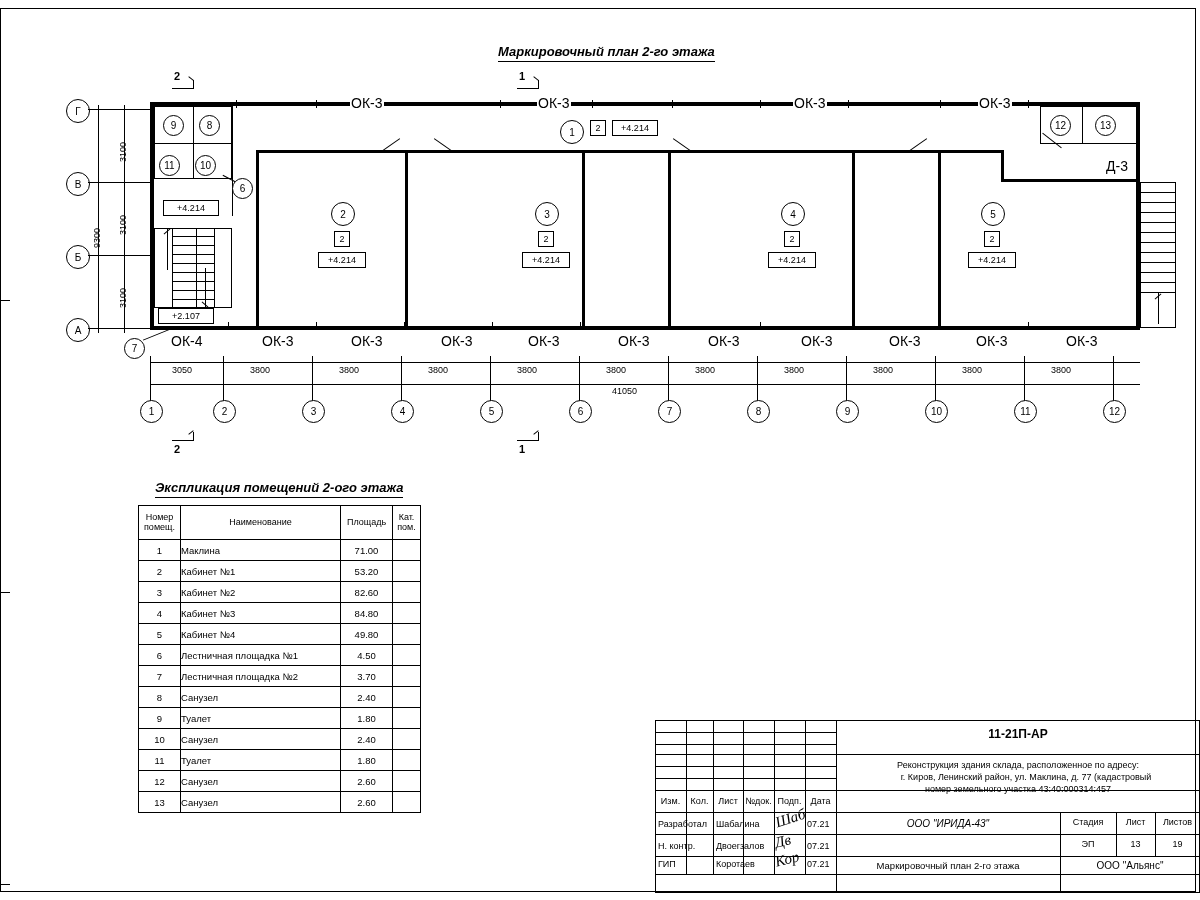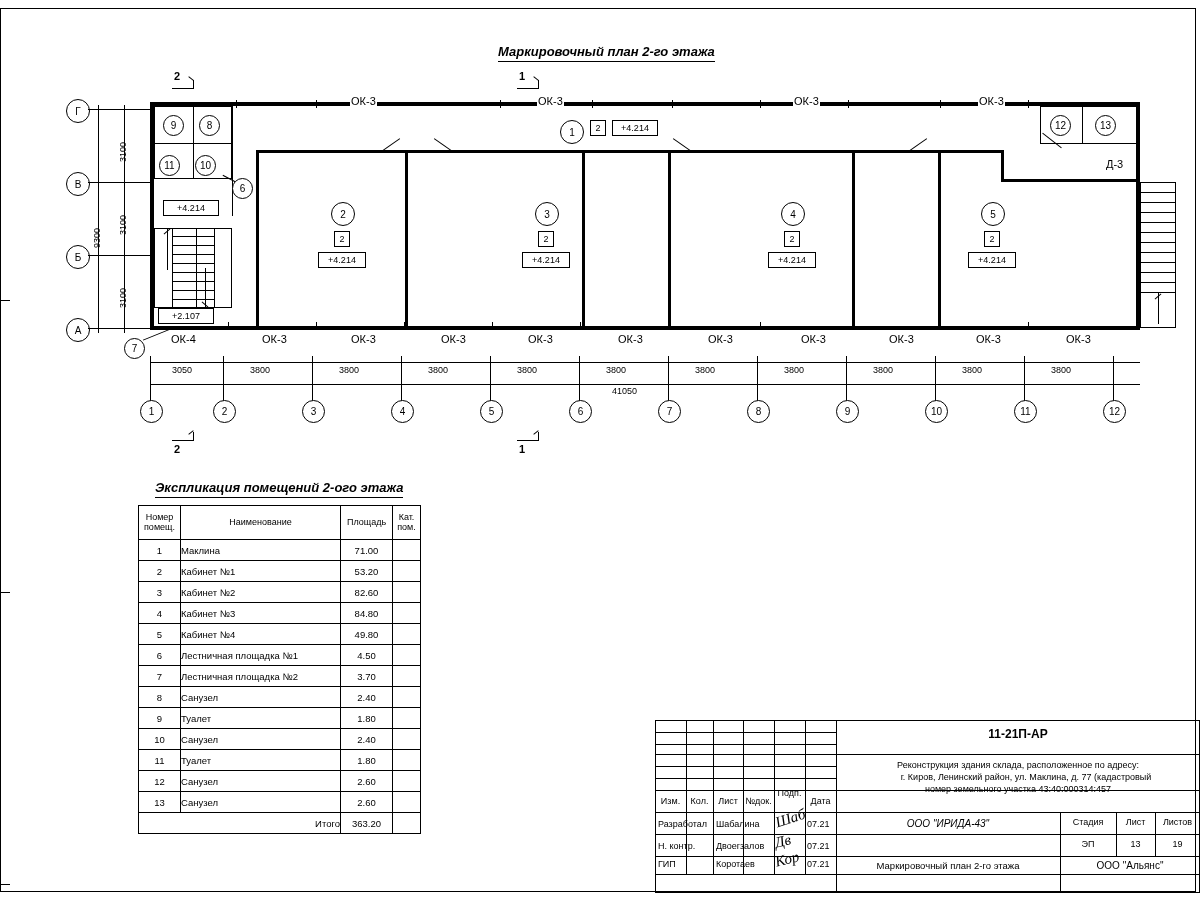--- a/index.html
+++ b/index.html
@@ -43,21 +43,21 @@
     font-size:10px;background:#fff;
   }
   .circ.s{width:19px;height:19px;}
   .circ.m{width:22px;height:22px;}
   .circ.l{width:21px;height:21px;}
   .box{
     position:absolute;border:1px solid #000;background:#fff;
     display:flex;align-items:center;justify-content:center;font-size:9px;
     box-sizing:border-box;
   }
-  .lbl{position:absolute;font-size:11px;background:#fff;padding:0 1px;white-space:nowrap;}
+  .lbl{position:absolute;font-size:14px;background:#fff;padding:0 1px;white-space:nowrap;}
   .dimtxt{position:absolute;font-size:9px;white-space:nowrap;}
   .vdim{position:absolute;font-size:9px;transform:rotate(-90deg);transform-origin:left top;white-space:nowrap;}
 
   .sec-lbl{position:absolute;font-size:11px;font-weight:bold;}
 
   
   .expl{
     position:absolute;left:138px;top:505px;border-collapse:collapse;
     font-size:9.5px;background:#fff;
   }
@@ -418,25 +418,20 @@
           <td class="c-name">Санузел</td>
           <td class="c-area">2.60</td>
           <td class="c-cat"></td>
         </tr>
       <tr>
           <td class="c-num">13</td>
           <td class="c-name">Санузел</td>
           <td class="c-area">2.60</td>
           <td class="c-cat"></td>
         </tr>
-      <tr>
-        <td class="tot-lbl" colspan="2">Итого</td>
-        <td class="c-area">363.20</td>
-        <td class="c-cat"></td>
-      </tr>
     </tbody>
   </table>
 
   <div class="stamp">
 
     <div class="ln h" style="left:0;top:0;width:545px;"></div>
     <div class="ln h" style="left:0;top:172px;width:545px;"></div>
     <div class="ln v" style="left:0;top:0;height:172px;"></div>
     <div class="ln v" style="left:544px;top:0;height:172px;"></div>
 
@@ -464,21 +459,21 @@
     <div class="st b c" style="left:181px;top:7px;width:364px;font-size:12px;text-align:center;">11-21П-АР</div>
 
     <div class="st c" style="left:181px;top:40px;width:364px;text-align:center;">Реконструкция здания склада, расположенное по адресу:</div>
     <div class="st c" style="left:181px;top:52px;width:380px;text-align:center;">г. Киров, Ленинский район, ул. Маклина, д. 77 (кадастровый</div>
     <div class="st c" style="left:181px;top:64px;width:364px;text-align:center;">номер земельного участка 43:40:000314:457</div>
 
     <div class="st c" style="left:0;top:76px;width:31px;text-align:center;">Изм.</div>
     <div class="st c" style="left:31px;top:76px;width:27px;text-align:center;">Кол.</div>
     <div class="st c" style="left:58px;top:76px;width:30px;text-align:center;">Лист</div>
     <div class="st c" style="left:88px;top:76px;width:31px;text-align:center;">№док.</div>
-    <div class="st c" style="left:119px;top:68px;width:31px;text-align:center;">Подп.</div>
+    <div class="st c" style="left:119px;top:76px;width:31px;text-align:center;">Подп.</div>
     <div class="st c" style="left:150px;top:76px;width:31px;text-align:center;">Дата</div>
 
     <div class="st" style="left:3px;top:99px;">Разработал</div>
     <div class="st" style="left:61px;top:99px;">Шабалина</div>
     <div class="st" style="left:152px;top:99px;">07.21</div>
 
     <div class="st" style="left:3px;top:121px;">Н. контр.</div>
     <div class="st" style="left:61px;top:121px;">Двоегзалов</div>
     <div class="st" style="left:152px;top:121px;">07.21</div>
 

